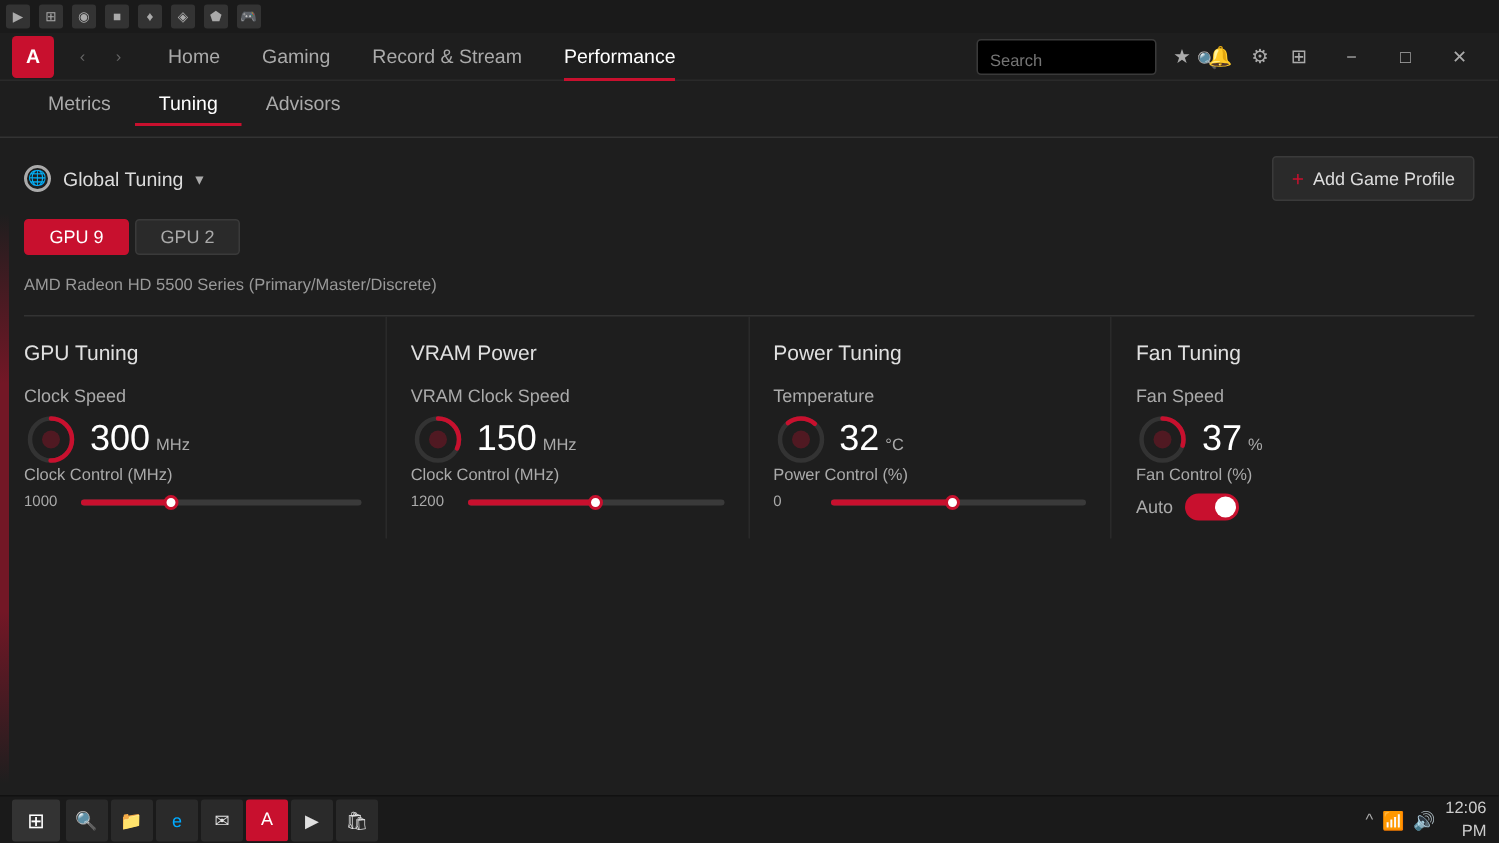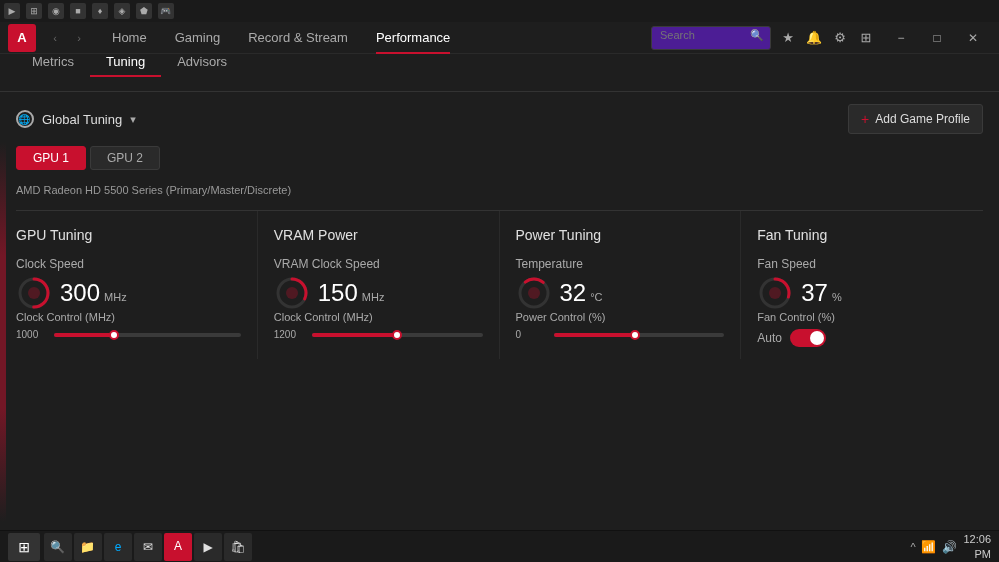--- a/index.html
+++ b/index.html
@@ -118,27 +118,28 @@
       height: 2px;
       background: #c8102e;
     }
     .title-bar-right {
       display: flex;
       align-items: center;
       gap: 6px;
     }
     .search-box {
       display: flex;
-      align-items: flex-start;
-      background: #4c1d95;
+      align-items: flex-end;
+      background: #000000;
       border: 1px solid #3a3a3a;
       border-radius: 3px;
       padding: 2px 8px;
       width: 120px;
       height: 24px;
+      gap: 48px;
     }
     .search-box input {
       background: none;
       border: none;
       color: #aaa;
       font-size: 11px;
       outline: none;
       width: 90px;
     }
     .search-icon-btn {
@@ -175,21 +176,21 @@
       font-size: 12px;
       color: #aaa;
     }
 
     
     .sub-nav {
       height: 38px;
       background: #1e1e1e;
       border-bottom: 1px solid #333;
       display: flex;
-      align-items: flex-start;
+      align-items: center;
       padding: 0 16px;
       gap: 0;
     }
     .sub-nav-item {
       padding: 0 16px 8px;
       color: #aaa;
       cursor: pointer;
       font-size: 13px;
       position: relative;
     }
@@ -566,21 +567,21 @@
         <span class="global-tuning-label">Global Tuning</span>
         <span class="chevron-icon">▾</span>
       </div>
       <button class="add-game-profile-btn">
         <span class="plus-icon">+</span>
         <span>Add Game Profile</span>
       </button>
     </div>
 
     <div class="gpu-tabs">
-      <div class="gpu-tab active">GPU 1</div>
+      <div class="gpu-tab active">GPU 9</div>
       <div class="gpu-tab inactive">GPU 2</div>
     </div>
 
     <div class="gpu-label">AMD Radeon HD 5500 Series (Primary/Master/Discrete)</div>
 
     <div class="tuning-grid">
 
       <div class="tuning-section">
         <div class="section-title">GPU Tuning</div>
         <div class="stat-label">Clock Speed</div>

